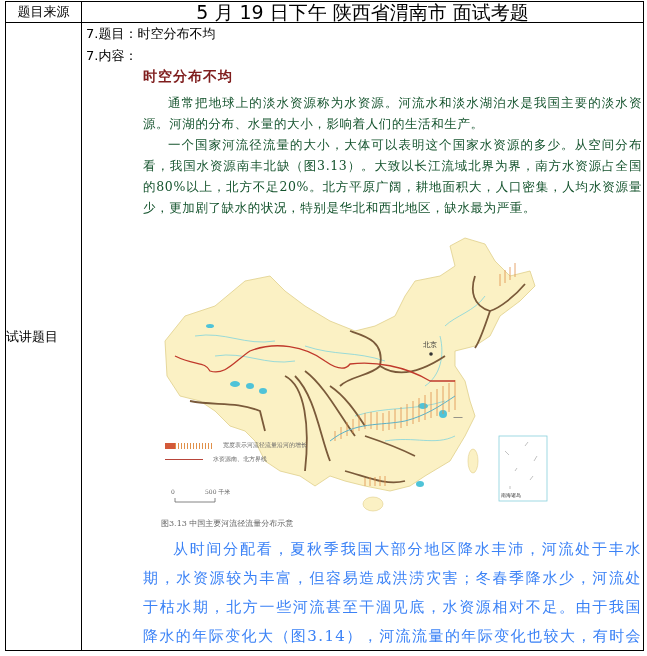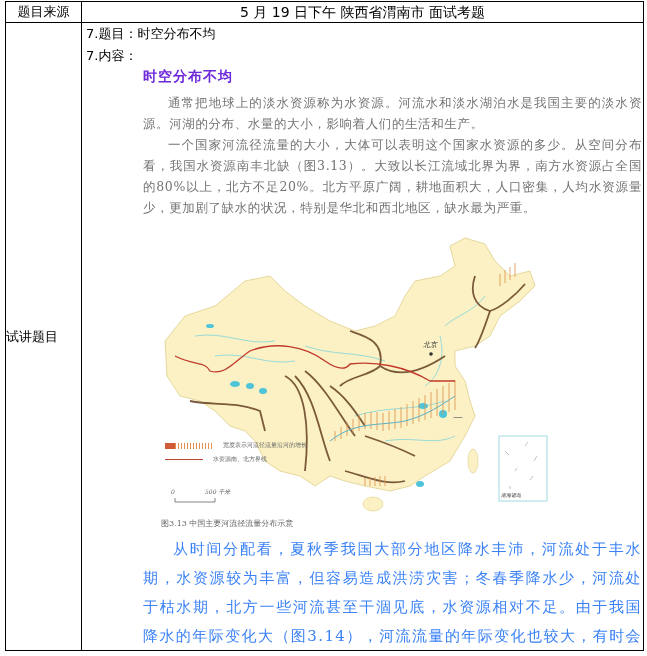--- a/index.html
+++ b/index.html
@@ -2,34 +2,34 @@
 <html><head>
 <meta charset="utf-8">
 <style>
   html, body { margin: 0; padding: 0; background: #ffffff; }
   body { width: 647px; height: 656px; position: relative; overflow: hidden;
          font-family: "DejaVu Sans", "Liberation Sans", sans-serif; color: #000; }
   table.sheet { position: absolute; left: 5px; top: 1px; width: 639px;
                 border-collapse: collapse; table-layout: fixed; }
   table.sheet td { border: 1.5px solid #000; padding: 0; vertical-align: top; }
   .hdr-left { width: 75px; height: 20px; text-align: center; font-size: 13px; line-height: 20px; }
-  .hdr-right { text-align: center; font-size: 14px; line-height: 20px; }
+  .hdr-right { text-align: center; font-size: 19px; line-height: 20px; }
   .body-left { width: 75px; height: 627px; vertical-align: middle !important; text-align: left; font-size: 13px; }
   .body-right { height: 627px; position: relative; }
   .line { font-size: 13px; line-height: 22px; padding-left: 4px; }
   .scan { position: absolute; left: 55px; top: 45px; width: 505px; }
-  .scan-title { font-family: "DejaVu Sans", sans-serif; font-weight: bold; font-size: 14px; color: #6d28d9; margin: 0 0 6px 6px; letter-spacing: 1px; }
-  .para { font-family: "DejaVu Serif", "Liberation Serif", serif; font-size: 12.5px; color: #737373; line-height: 21px; text-indent: 2em; margin: 0 0 0 6px; letter-spacing: 0.6px; text-align: justify; }
+  .scan-title { font-family: "DejaVu Sans", sans-serif; font-weight: bold; font-size: 14px; color: #7f1d1d; margin: 0 0 6px 6px; letter-spacing: 1px; }
+  .para { font-family: "DejaVu Serif", "Liberation Serif", serif; font-size: 12.5px; color: #14532d; line-height: 21px; text-indent: 2em; margin: 0 0 0 6px; letter-spacing: 0.6px; text-align: justify; }
   .para.bottom { color: #3b82f6; font-size: 15px; line-height: 29px; letter-spacing: 1.4px; }
   .map-wrap { position: relative; width: 420px; height: 280px; margin: 18px 0 0 18px; }
   .caption { font-family: "DejaVu Serif", serif; font-size: 8px; color: #666; margin: 2px 0 6px 18px; padding-left: 6px; }
   .legend { position: absolute; left: 10px; top: 205px; font-family: "DejaVu Serif", serif; font-size: 6px; color: #666; }
   .legend-row { display: flex; align-items: center; margin-bottom: 5px; }
   .legend-row .sw { width: 38px; height: 6px; margin-right: 10px; }
-  .marker { position: absolute; font-family: "DejaVu Serif", serif; font-size: 7px; color: #333; font-style: italic; }
+  .marker { position: absolute; font-family: "DejaVu Serif", serif; font-size: 7px; color: #333; }
   .dash { position: absolute; left: 298px; top: 175px; font-size: 10px; color: #777; }
 </style>
 </head>
 <body>
 
 <table class="sheet">
   <tbody>
       <tr>
     <td class="hdr-left">题目来源</td>
     <td class="hdr-right">5 月 19 日下午  陕西省渭南市  面试考题</td>

